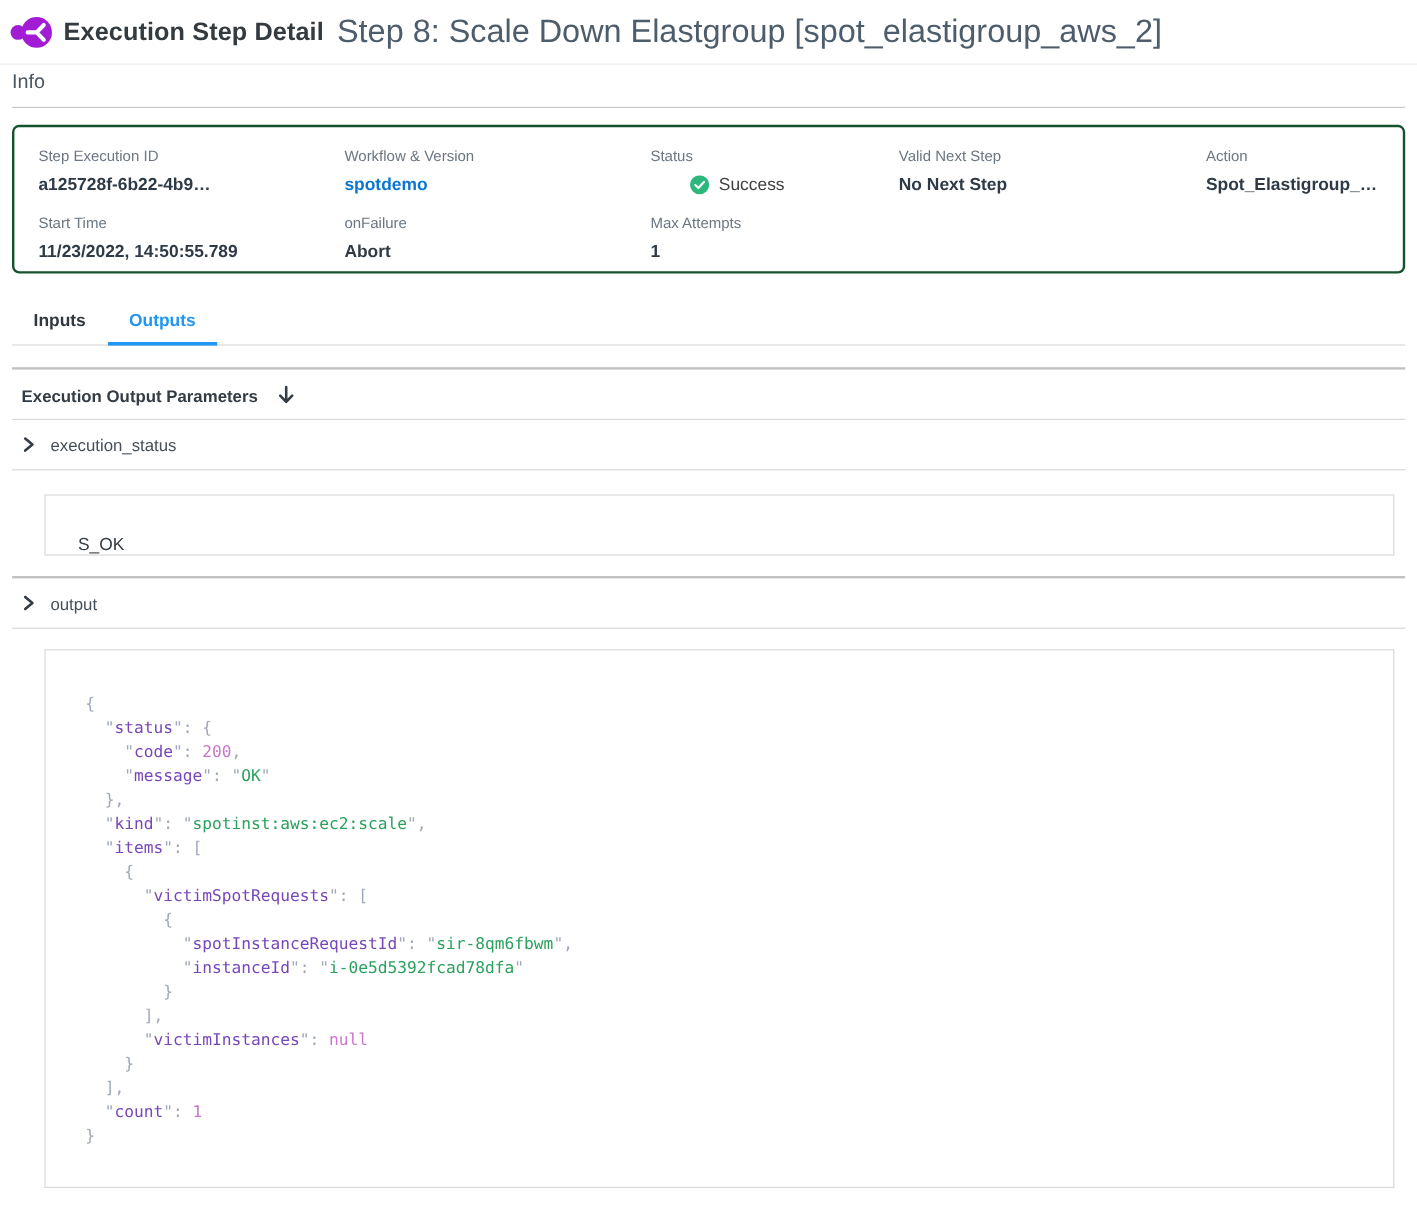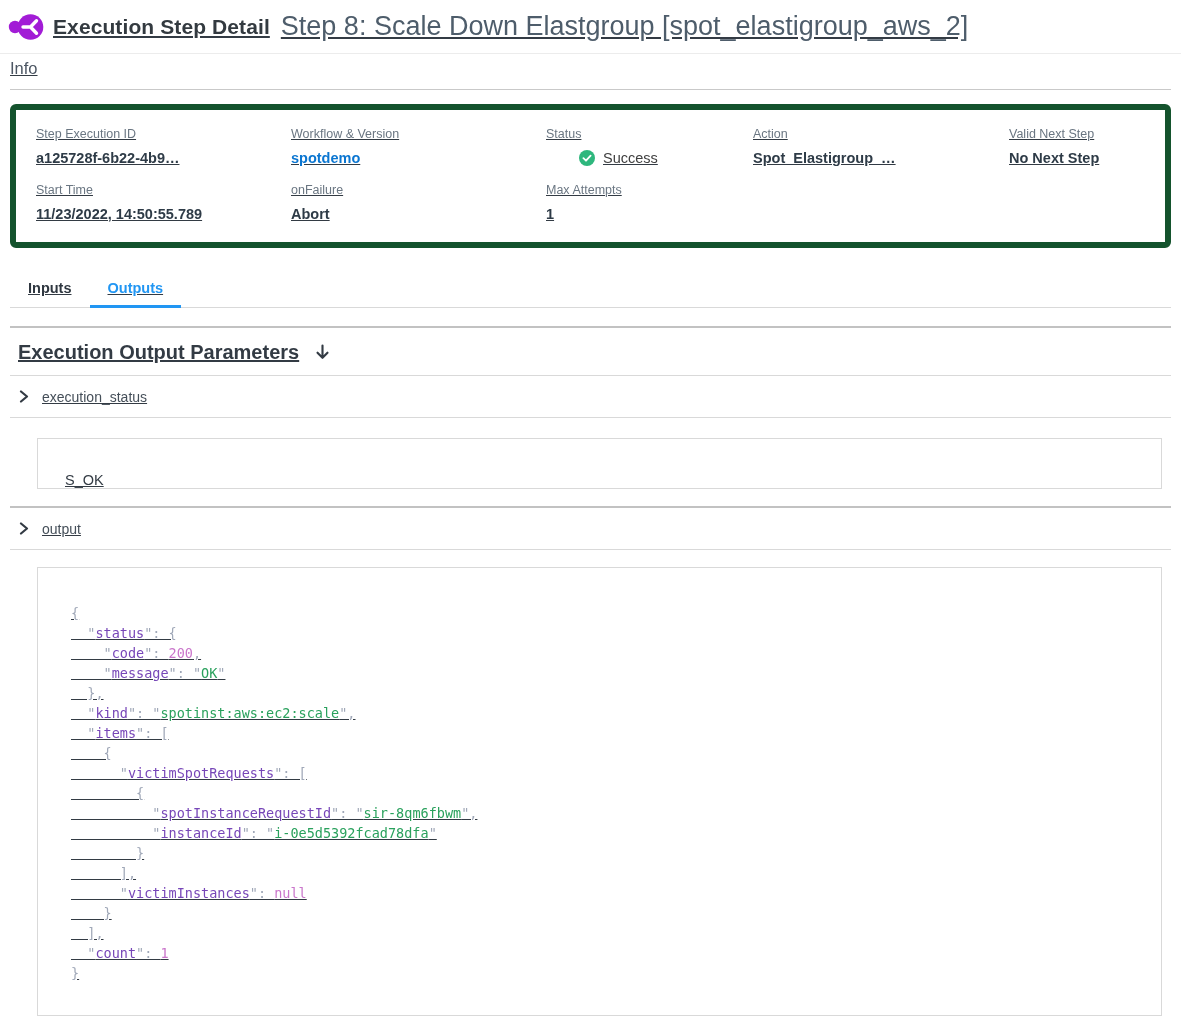--- a/index.html
+++ b/index.html
@@ -3,44 +3,44 @@
 <meta charset="utf-8">
 <style>
   * { box-sizing: border-box; margin: 0; padding: 0; }
   html,body { background:#ffffff; }
   body {
     width: 1181px; height: 1018px;
     font-family: "Liberation Sans", sans-serif;
     color: #333b44;
     overflow: hidden;
   }
-  .page { width: 1181px; height: 894px; background: #fff; text-decoration: underline; }
+  .page { width: 1181px; height: 894px; background: #fff; }
 
   
   .header {
     display: flex; align-items: center;
     height: 54px; padding-left: 8px;
     border-bottom: 1px solid #ececec;
   }
   .logo { width: 36px; height: 34px; margin-right: 9px; flex: 0 0 auto; }
   .title { font-size: 21px; font-weight: 700; color: #333a40; letter-spacing: .1px; }
   .subtitle { font-size: 27px; font-weight: 400; color: #4e5d6b; margin-left: 11px; }
 
   
   .content { padding: 0 10px; }
   .section-title { font-size: 16.5px; color: #4c5663; margin-top: 5px; margin-bottom: 11px; }
   .divider-md { border-top: 1px solid #c9c9c9; }
   .divider-sm { border-top: 1px solid #d9d9d9; }
   .divider-band { border-top: 2px solid #c2c2c2; }
 
   .info-card {
     margin-top: 14px;
-    border: 6px solid #14532d;
+    border: 2px solid #14532d;
     border-radius: 6px;
-    padding: 17px 20px 20px 20px;
+    padding: 17px 20px 8px 20px;
     display: grid;
     grid-template-columns: 255px 255px 207px 256px auto;
     row-gap: 17px;
   }
   .field .f-label { font-size: 12.5px; color: #6a7682; margin-bottom: 9px; }
   .field .f-value { font-size: 14.5px; font-weight: 700; color: #2e3b47; }
   .field .f-value.link { color: #0b76d1; cursor: pointer; }
   .status-val { display: flex; align-items: flex-end; gap: 8px; font-size: 14.5px; font-weight: 400; color: #404040; margin-left: 33px; }
   .status-ico { width: 16px; height: 16px; display: inline-block; }
 
@@ -53,21 +53,21 @@
   }
   .tab.active { color: #2196f3; }
   .tab.active::after {
     content: ""; position: absolute; left: 0; right: 0; bottom: -1px;
     height: 3px; background: #2196f3;
   }
 
   
   .panel-band { margin-top: 18px; }
   .panel-header { display: flex; align-items: center; padding: 13px 0 11px 8px; }
-  .panel-header .ph-title { font-size: 20px; font-weight: 700; color: #333b44; }
+  .panel-header .ph-title { font-size: 14px; font-weight: 700; color: #333b44; }
   .dl-icon { margin-left: 15px; cursor: pointer; display: inline-flex; }
 
   .param-row { display: flex; align-items: center; height: 41px; padding-left: 8px; cursor: pointer; text-align: center; }
   .chev { display: inline-flex; margin-right: 12px; }
   .param-name { font-size: 14px; color: #454f59; }
 
   .value-box {
     margin: 20px 9px 17px 27px;
     border: 1px solid #d9d9d9;
     height: 51px;
@@ -123,26 +123,26 @@
         <div class="f-label">Status</div>
         <div class="status-val">
           <svg class="status-ico" viewBox="0 0 16 16">
             <circle cx="8" cy="8" r="8" fill="#2EB77D"></circle>
             <path d="M4.4 8.2 L7 10.7 L11.6 5.6" stroke="#fff" stroke-width="1.8" fill="none" stroke-linecap="round" stroke-linejoin="round"></path>
           </svg>
           <span>Success</span>
         </div>
       </div>
       <div class="field">
+        <div class="f-label">Valid Next Step</div>
+        <div class="f-value">No Next Step</div>
+      </div>
+      <div class="field">
         <div class="f-label">Action</div>
         <div class="f-value">Spot_Elastigroup_…</div>
-      </div>
-      <div class="field">
-        <div class="f-label">Valid Next Step</div>
-        <div class="f-value">No Next Step</div>
       </div>
       <div class="field">
         <div class="f-label">Start Time</div>
         <div class="f-value">11/23/2022, 14:50:55.789</div>
       </div>
       <div class="field">
         <div class="f-label">onFailure</div>
         <div class="f-value">Abort</div>
       </div>
       <div class="field">

